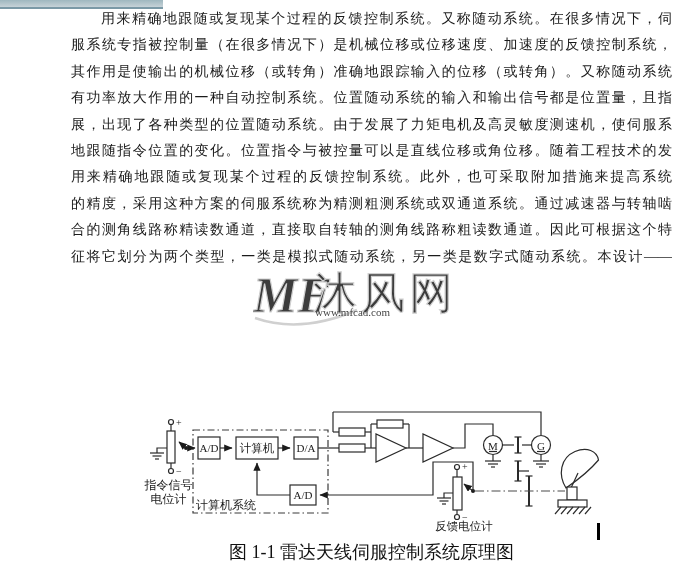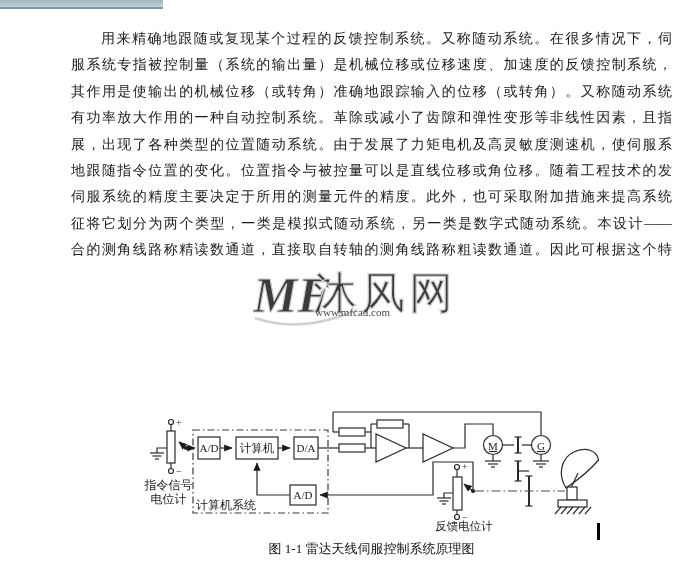--- a/index.html
+++ b/index.html
@@ -5,30 +5,30 @@
   html,body{margin:0;padding:0;background:#ffffff;}
   #page{position:relative;width:688px;height:581px;background:#ffffff;overflow:hidden;
         font-family:"Liberation Serif","DejaVu Serif",serif;}
   
   #edge-bar{position:absolute;left:0;top:0;width:163px;height:7px;
             background:linear-gradient(#9fb7bf,#c6d2d7);
             border-bottom:2px solid #7b99a6;}
   
   #watermark{position:absolute;left:253px;top:252px;width:210px;height:84px;z-index:0;opacity:.85;}
   
-  #textblock{position:absolute;left:71px;top:26px;width:601px;z-index:1;}
+  #textblock{position:absolute;left:71px;top:6px;width:601px;z-index:1;}
   .line{height:26.4px;line-height:26.4px;font-size:14px;color:#1b1b1b;
         text-align:justify;text-align-last:justify;text-justify:inter-character;
         word-break:break-all;overflow:hidden;}
   .line.first{text-indent:30px;}
   .line.last{text-align-last:left;}
   
   #diagram{position:absolute;left:100px;top:403px;width:540px;height:130px;z-index:1;}
   #caption{position:absolute;left:71px;top:540px;width:601px;z-index:1;
-           text-align:center;font-size:13px;color:#111;}
+           text-align:center;font-size:18px;color:#111;}
   #cursor{position:absolute;left:597px;top:523px;width:3px;height:17px;background:#000;z-index:2;}
   svg text{font-family:"Liberation Serif","DejaVu Serif",serif;fill:#1b1b1b;}
   .wire{stroke:#2a2a2a;stroke-width:1.2;fill:none;}
   .thick{stroke:#2a2a2a;stroke-width:2;fill:none;}
   .box{fill:#ffffff;stroke:#2a2a2a;stroke-width:1.2;}
 </style>
 </head>
 <body>
 
 <div id="page">
@@ -37,28 +37,29 @@
 
   <svg id="watermark" viewBox="0 0 210 84">
     <text x="0" y="60" font-size="50" font-style="italic" font-weight="bold" fill="none" stroke="#c8c8c8" stroke-width="1.2">MF</text>
     <path d="M 2,66 Q 48,82 104,58" fill="none" stroke="#c8c8c8" stroke-width="2.5"></path>
     <text x="60" y="56" font-size="44" letter-spacing="4" fill="none" stroke="#c8c8c8" stroke-width="1.2">沐风网</text>
     <text x="62" y="64" font-size="11" fill="#cccccc" stroke="none">www.mfcad.com</text>
   </svg>
 
   <div id="textblock">
     <div class="line first">用来精确地跟随或复现某个过程的反馈控制系统。又称随动系统。在很多情况下，伺</div>
-    <div class="line">服系统专指被控制量（系统的输出量）是机械位移或位移速度、加速度的反馈控制系统，</div>
+    <div class="line">服系统专指被控制量（在很多情况下）是机械位移或位移速度、加速度的反馈控制系统，</div>
     <div class="line">其作用是使输出的机械位移（或转角）准确地跟踪输入的位移（或转角）。又称随动系统</div>
-    <div class="line">有功率放大作用的一种自动控制系统。革除或减小了齿隙和弹性变形等非线性因素，且指</div>
+    <div class="line">有功率放大作用的一种自动控制系统。位置随动系统的输入和输出信号都是位置量，且指</div>
     <div class="line">展，出现了各种类型的位置随动系统。由于发展了力矩电机及高灵敏度测速机，使伺服系</div>
     <div class="line">地跟随指令位置的变化。位置指令与被控量可以是直线位移或角位移。随着工程技术的发</div>
-    <div class="line">伺服系统的精度主要决定于所用的测量元件的精度。此外，也可采取附加措施来提高系统</div>
+    <div class="line">用来精确地跟随或复现某个过程的反馈控制系统。此外，也可采取附加措施来提高系统</div>
+    <div class="line">的精度，采用这种方案的伺服系统称为精测粗测系统或双通道系统。通过减速器与转轴啮</div>
+    <div class="line">合的测角线路称精读数通道，直接取自转轴的测角线路称粗读数通道。因此可根据这个特</div>
     <div class="line">征将它划分为两个类型，一类是模拟式随动系统，另一类是数字式随动系统。本设计——</div>
-    <div class="line">合的测角线路称精读数通道，直接取自转轴的测角线路称粗读数通道。因此可根据这个特</div>
   </div>
 
   <svg id="diagram" viewBox="0 0 540 130">
     <defs>
       <marker id="arr" markerWidth="8" markerHeight="8" refX="6.5" refY="3" orient="auto">
         <path d="M0,0 L7,3 L0,6 Z" fill="#1b1b1b"></path>
       </marker>
     </defs>
 
     <g>

